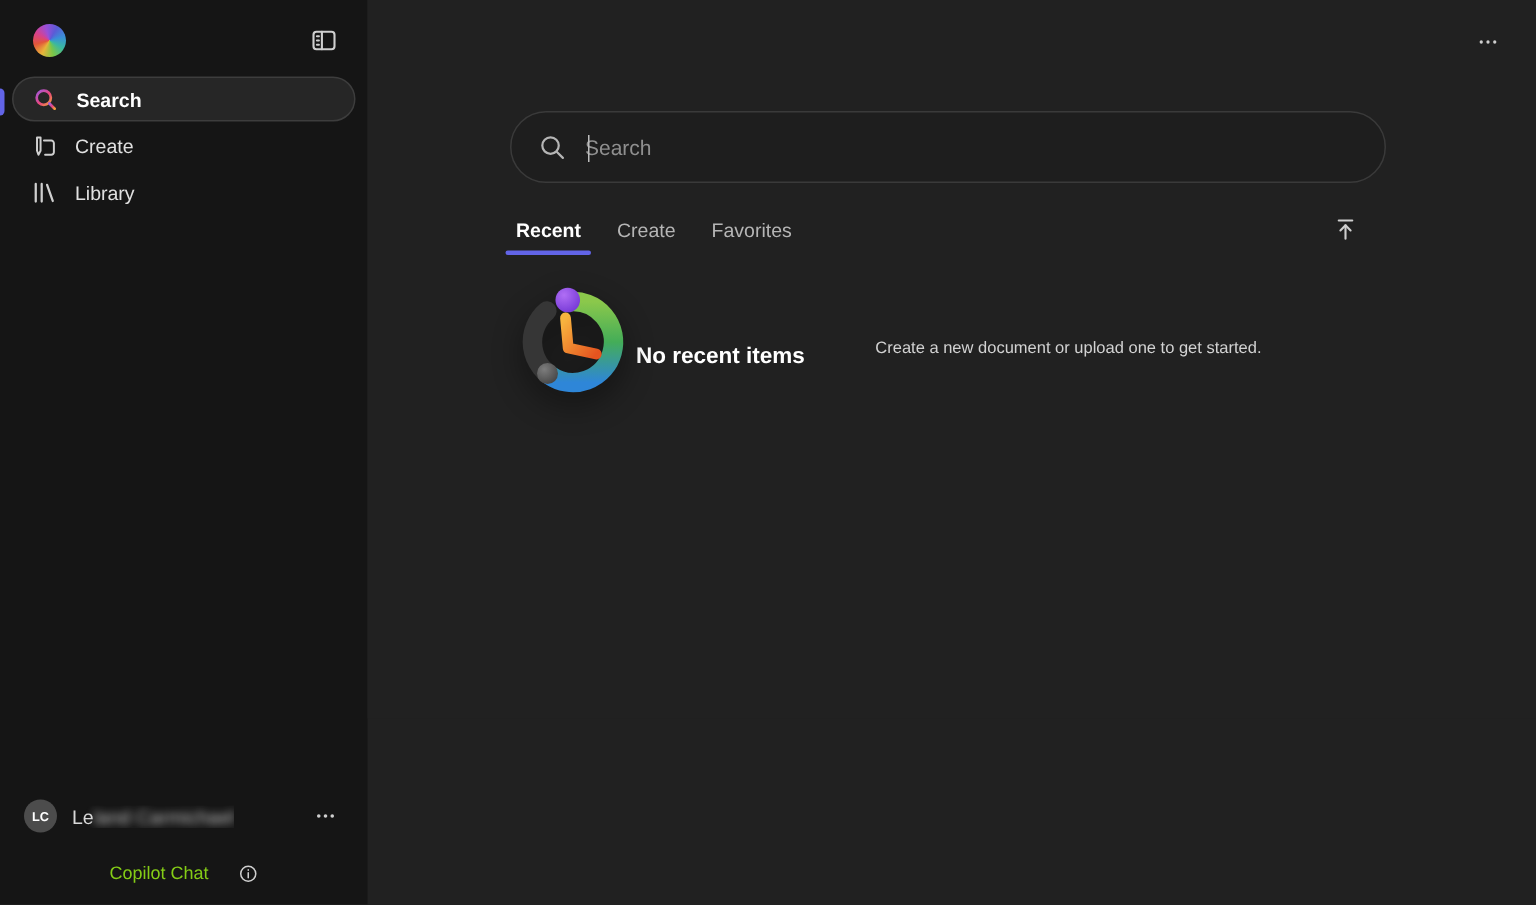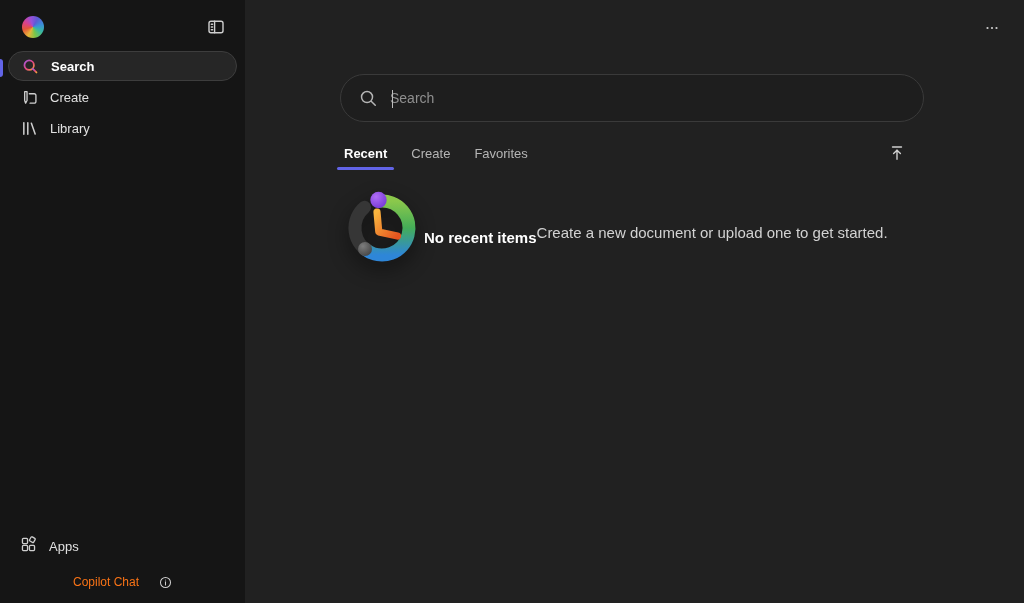--- a/index.html
+++ b/index.html
@@ -69,21 +69,21 @@
     font-size: 8.5px; font-weight: bold;
     display: flex; align-items: center; justify-content: center;
     flex: 0 0 22px;
   }
   .user-name { font-size: 13px; color: #d8d8d8; white-space: nowrap; overflow: hidden; display: flex; }
   .user-name .redacted { filter: blur(3px); opacity: 0.9; }
   .user-more { margin-left: auto; }
   .copilot-chat-row {
     display: flex; align-items: center; justify-content: center; gap: 20px;
     margin-top: 10px; height: 22px;
-    font-size: 12px; color: #f97316; cursor: pointer;
+    font-size: 12px; color: #84cc16; cursor: pointer;
   }
 
   
   .main { position: relative; flex: 1; background: #212121; }
   .more-top {
     position: absolute; top: 16px; right: 20px;
   }
   .content {
     width: 584px; margin-left: 95px; padding-top: 74px;
     display: flex; flex-direction: column;
@@ -121,21 +121,21 @@
     height: 3px; border-radius: 2px;
   }
   .upload-btn { margin-left: auto; margin-right: 14px; margin-top: -2px; }
 
   .empty-state {
     display: flex; align-items: center;
     margin-top: 16px;
   }
   .clock-illustration { filter: drop-shadow(0 8px 10px rgba(0,0,0,0.45)); }
   .empty-title { margin-top: 18px; font-size: 15px; font-weight: bold; color: #ffffff; }
-  .empty-subtitle { margin-top: 8px; font-size: 15px; color: #d2d2d2; }
+  .empty-subtitle { margin-top: 8px; font-size: 11px; color: #d2d2d2; margin-left: 47px; }
 
   svg.stroke-icon { stroke: #cfcfcf; fill: none; stroke-width: 1.4; stroke-linecap: round; stroke-linejoin: round; }
 </style>
 </head>
 <body>
 
 <div class="app">
 
   <aside class="sidebar">
     <div class="accent-bar" style="background: rgb(98, 100, 231);"></div>
@@ -189,32 +189,37 @@
             <path d="M11 3.4 l4 11.4"></path>
           </svg>
         </span>
         <span>Library</span>
       </div>
     </nav>
 
     <div class="sidebar-spacer"></div>
 
     <div class="sidebar-bottom">
-      <div class="apps-row">
-        <span class="nav-icon">
-          <svg class="stroke-icon" width="17" height="17" viewBox="0 0 18 18">
-            <rect x="2.6" y="2.6" width="5.4" height="5.4" rx="1"></rect>
-            <rect x="2.6" y="10" width="5.4" height="5.4" rx="1"></rect>
-            <rect x="10" y="10" width="5.4" height="5.4" rx="1"></rect>
-            <rect x="10.6" y="1.4" width="5" height="5" rx="1" transform="rotate(30 13.1 3.9)"></rect>
-          </svg>
-        </span>
-        <span>Apps</span>
-      </div>
-
+
+      <div class="user-row">
+        <div class="avatar">
+          <span>LC</span>
+        </div>
+        <div class="user-name">
+          <span>Le</span>
+            <span class="redacted">land Carmichael</span>
+        </div>
+        <button class="icon-btn user-more">
+          <svg width="16" height="16" viewBox="0 0 16 16">
+            <circle cx="3.5" cy="8" r="1.2" fill="#cfcfcf"></circle>
+            <circle cx="8" cy="8" r="1.2" fill="#cfcfcf"></circle>
+            <circle cx="12.5" cy="8" r="1.2" fill="#cfcfcf"></circle>
+          </svg>
+        </button>
+      </div>
 
       <div class="copilot-chat-row">
         <span>Copilot Chat</span>
         <svg class="stroke-icon" width="13" height="13" viewBox="0 0 14 14" style="stroke-width:1.1">
           <circle cx="7" cy="7" r="5.4"></circle>
           <line x1="7" y1="6.3" x2="7" y2="9.8"></line>
           <line x1="7" y1="4.2" x2="7" y2="4.4"></line>
         </svg>
       </div>
     </div>

